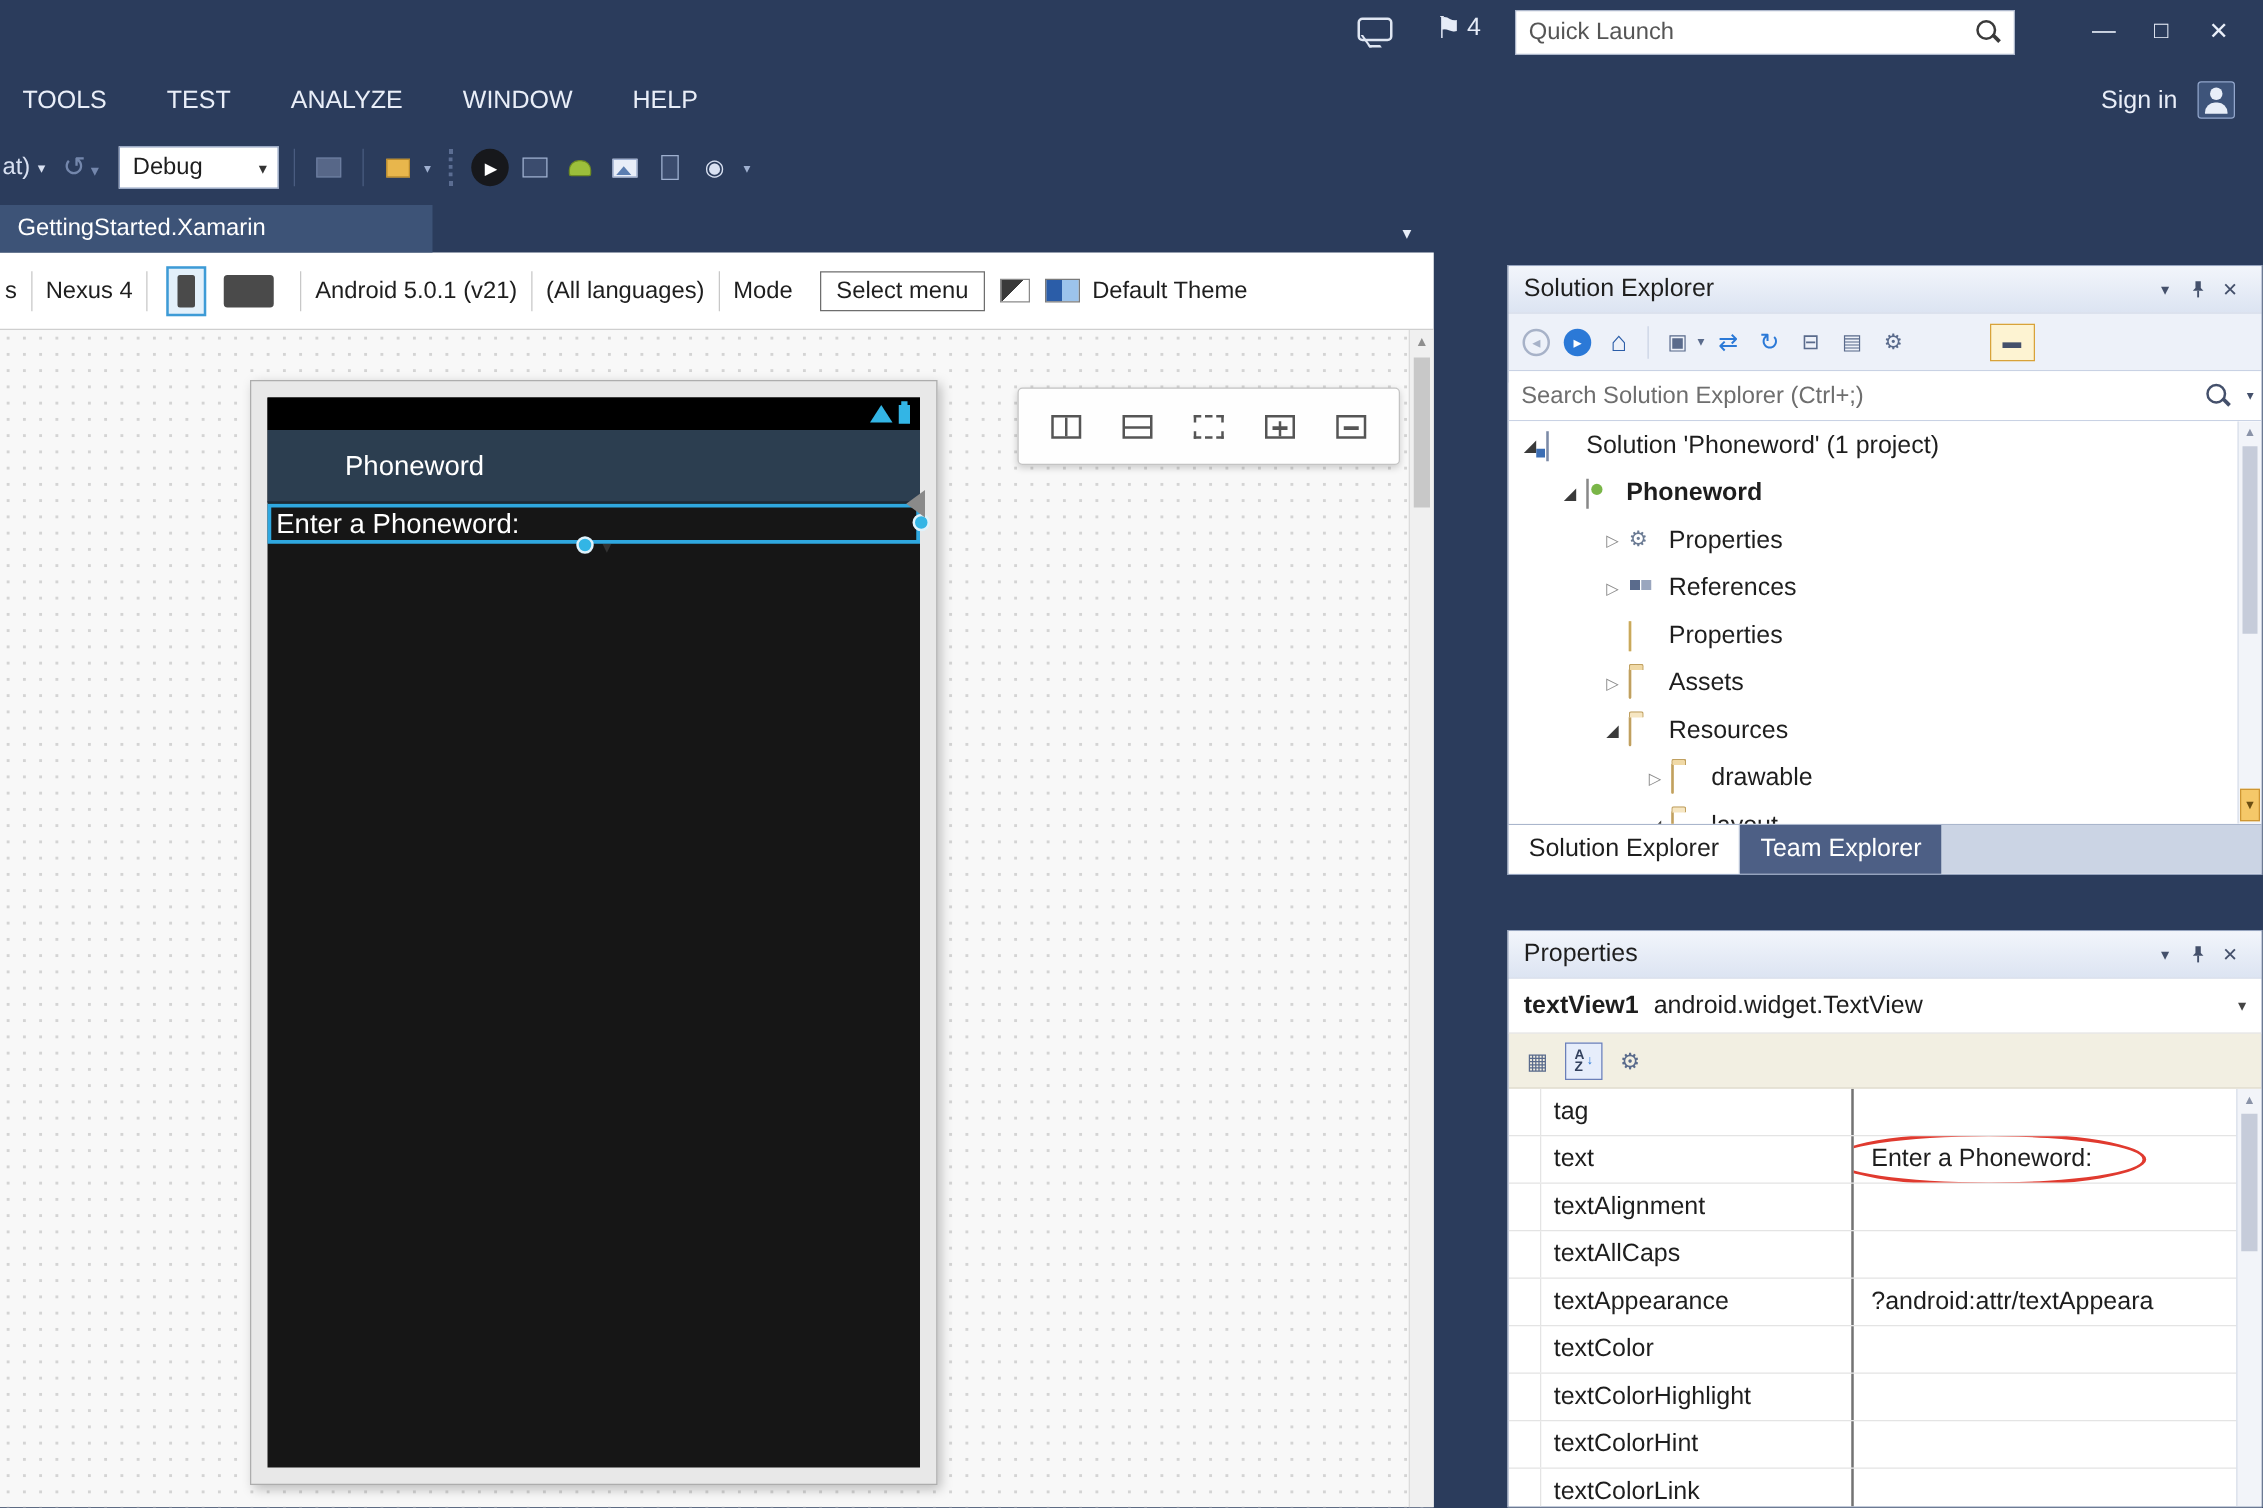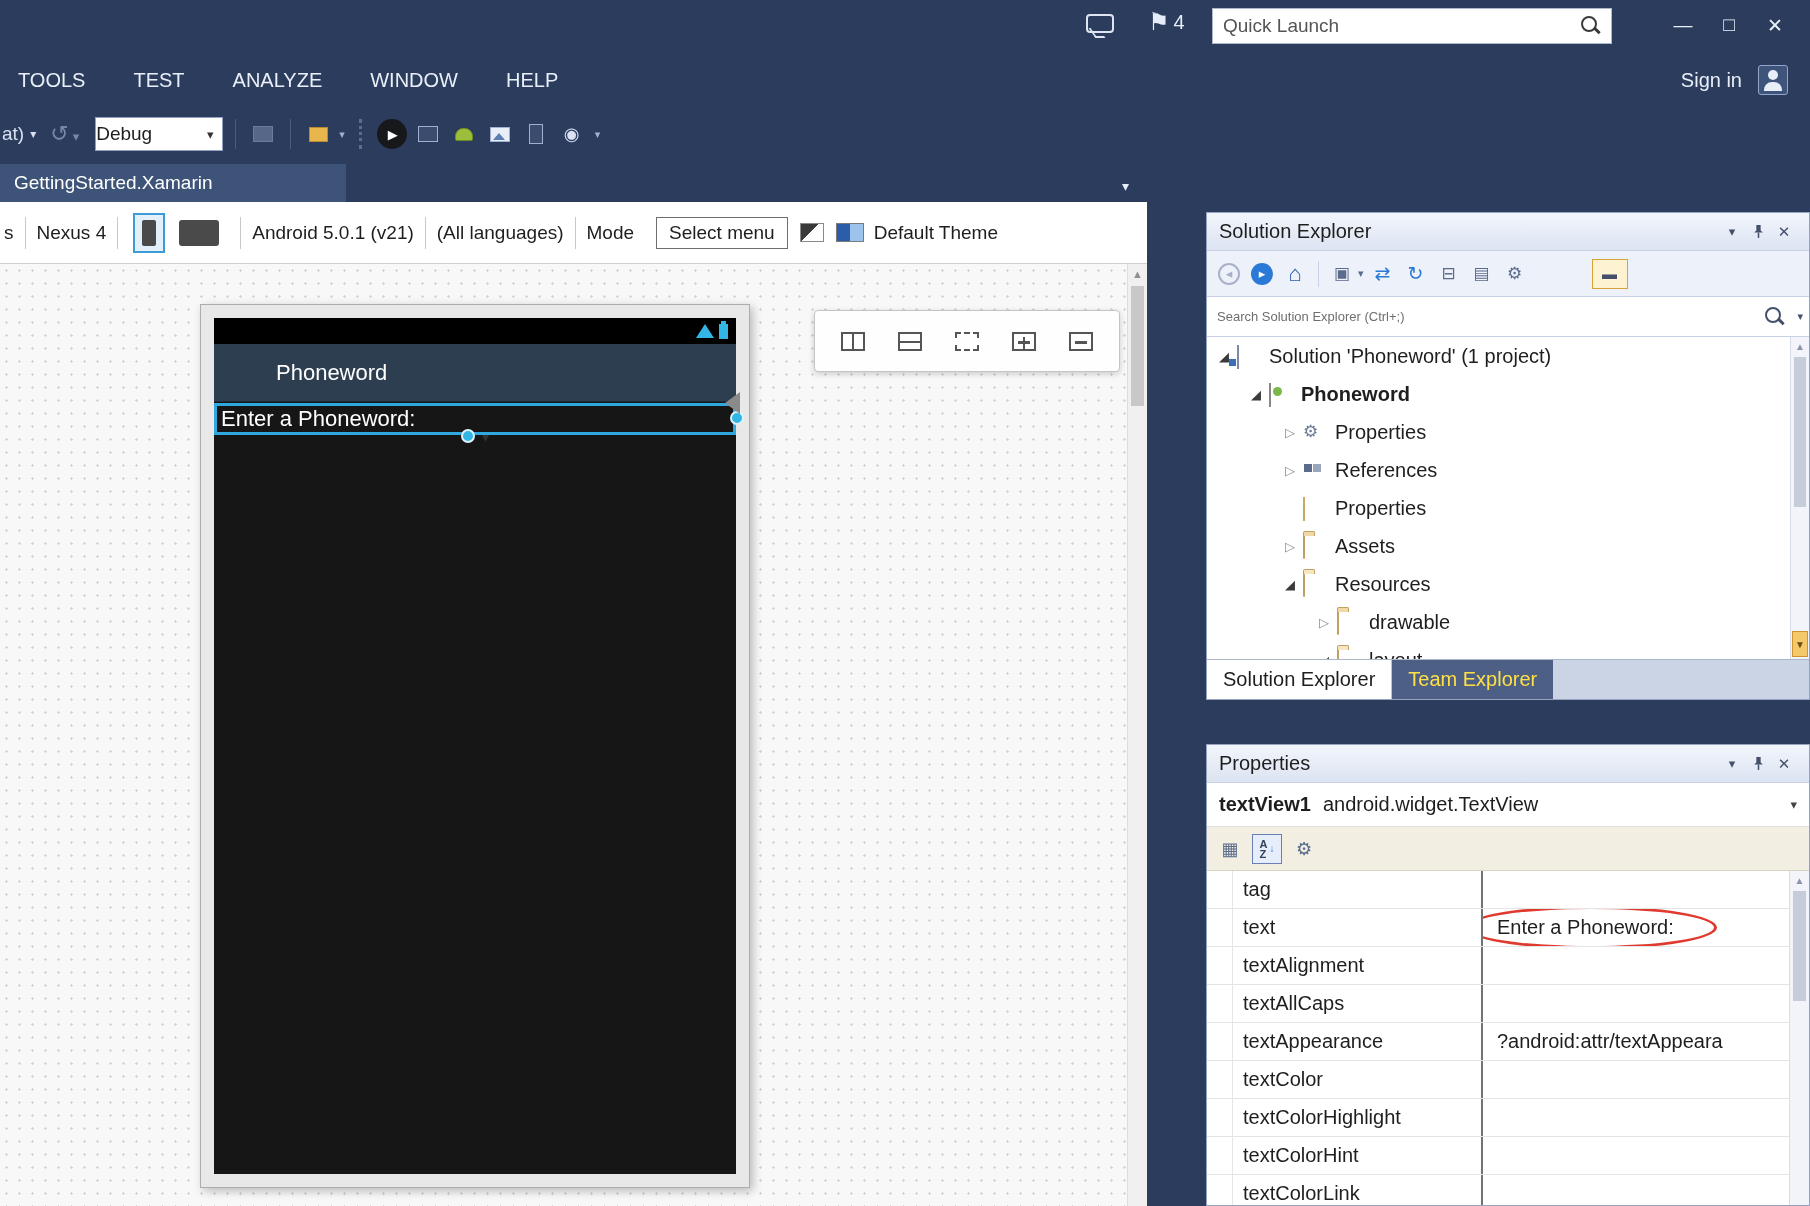--- a/index.html
+++ b/index.html
@@ -73,21 +73,21 @@
   
   .toolbar { position:absolute; top:108px; left:0; right:0; height:52px;
     display:flex; align-items:center; color:#d9e1f2; font-size:19px; gap:6px; }
   .tb-sep { width:1px; height:30px; background:#4a5c80; margin:0 6px; }
   .tb-dotsep { width:4px; height:30px; border-left:3px dotted #5b6d92; margin:0 8px; }
   .cfg-frag { display:flex; align-items:center; gap:6px; padding-left:2px; }
   .undo-group { display:flex; align-items:center; gap:4px; color:#7487ac; font-size:22px; margin-left:8px; }
   .undo-group .g-chevron::before { font-size:13px; }
   .debug-combo { width:128px; height:34px; background:#fff; color:#1e1e1e; display:flex;
     align-items:center; margin-left:10px; border:1px solid #8fa0c0; }
-  .debug-combo .lbl { flex:1; }
+  .debug-combo .lbl { flex:1; padding-left:10px; }
   .debug-combo .g-chevron { width:24px; text-align:center; color:#333; font-size:13px; }
   .tb-icon { width:30px; height:30px; display:flex; align-items:center; justify-content:center; font-size:20px; }
   .attach-box { width:20px; height:16px; background:#6f7fa0; border:1px solid #8ea0c4; opacity:.65; }
   .deploy-box { width:19px; height:15px; background:#e8b64c; border:1px solid #b98a2e; }
   .run-circle { width:30px; height:30px; border-radius:50%; background:#17181c; color:#fff;
     display:flex; align-items:center; justify-content:center; font-size:13px; padding-left:2px; }
   .dev-box { width:20px; height:16px; background:#3b4c6e; border:1px solid #9fb0d0; }
   .dev-tall { width:14px; height:20px; background:#3b4c6e; border:1px solid #9fb0d0; }
   .android-box { width:18px; height:13px; background:#9cbf3b; border-radius:8px 8px 2px 2px; border:1px solid #6f8c22; }
   .img-box { width:20px; height:15px; background:#e9eef8; border:1px solid #9fb0d0; position:relative; }
@@ -188,21 +188,21 @@
   .se-btn.g-home::before { color:#2b5da8; font-size:22px; }
   .se-btn.g-sync::before, .se-btn.g-refresh::before { color:#2b79d7; font-size:19px; }
   .mini-chev { font-size:11px; color:#5a6b8c; margin-left:-3px; }
   .se-sep { width:1px; height:26px; background:#c9d2e4; margin:0 4px; }
   .preview-btn { width:36px; height:30px; margin-left:58px; background:#fdf3d2; border:1px solid #d8a23a;
     display:flex; align-items:center; justify-content:center; color:#44506b; font-size:15px; }
 
   
   .se-search { height:40px; flex:0 0 40px; border-bottom:1px solid #c9d2e4; display:flex; align-items:center;
     background:#fff; }
-  .se-search input { flex:1; border:none; outline:none; font-size:13px; padding:0 10px; color:#444;
+  .se-search input { flex:1; border:none; outline:none; font-size:19px; padding:0 10px; color:#444;
     font-family:"Liberation Sans",sans-serif; }
   .se-search input::placeholder { color:#6e6e6e; }
   .se-search .icons { display:flex; align-items:center; gap:2px; padding-right:6px; }
   .se-search .mag-icon::before { border-color:#44506b; }
   .se-search .mag-icon::after { background:#44506b; }
   .se-search .g-chevron { font-size:11px; color:#44506b; }
 
   
   .se-tree { flex:1; position:relative; overflow:hidden; font-size:20px; background:#fff; }
   .t-row { height:38px; display:flex; align-items:center; white-space:nowrap; }
@@ -233,21 +233,21 @@
   .se-vscroll { position:absolute; right:0; top:0; bottom:0; width:19px; background:#f2f4f9; border-left:1px solid #d8dee9; }
   .se-vscroll .g-up { position:absolute; top:4px; left:0; right:0; text-align:center; font-size:10px; color:#8a93a8; }
   .se-vscroll .thumb { position:absolute; top:20px; left:3px; width:12px; height:150px; background:#c6ccda; }
   .se-down-btn { position:absolute; bottom:2px; left:1px; width:16px; height:26px; background:#f5c869;
     border:1px solid #ce9633; display:flex; align-items:center; justify-content:center; font-size:10px; color:#6b4e12; }
 
   
   .se-tabs { height:40px; flex:0 0 40px; display:flex; background:#cbd4e4; border-top:1px solid #aab6cc; }
   .se-tab { display:flex; align-items:center; padding:0 16px; font-size:20px; }
   .se-tab.active { background:#fff; color:#1e1e1e; border-right:1px solid #b9c3d6; }
-  .se-tab.inactive { background:#4d5f85; color:#fde047; }
+  .se-tab.inactive { background:#4d5f85; color:#ffffff; }
 
   
   .obj-row { height:44px; flex:0 0 44px; display:flex; align-items:center; padding:0 12px;
     font-size:20px; background:#fff; border-bottom:1px solid #e0e0e0; }
   .obj-name { font-weight:bold; margin-right:12px; }
   .obj-chevron { margin-left:auto; color:#444; font-size:13px; }
   .props-toolbar { height:44px; flex:0 0 44px; background:#f2efe2; border-bottom:1px solid #d8d4c4;
     display:flex; align-items:center; padding:0 8px; gap:7px; }
   .pt-btn { width:30px; height:30px; display:flex; align-items:center; justify-content:center;
     color:#5a6b8c; font-size:18px; }

